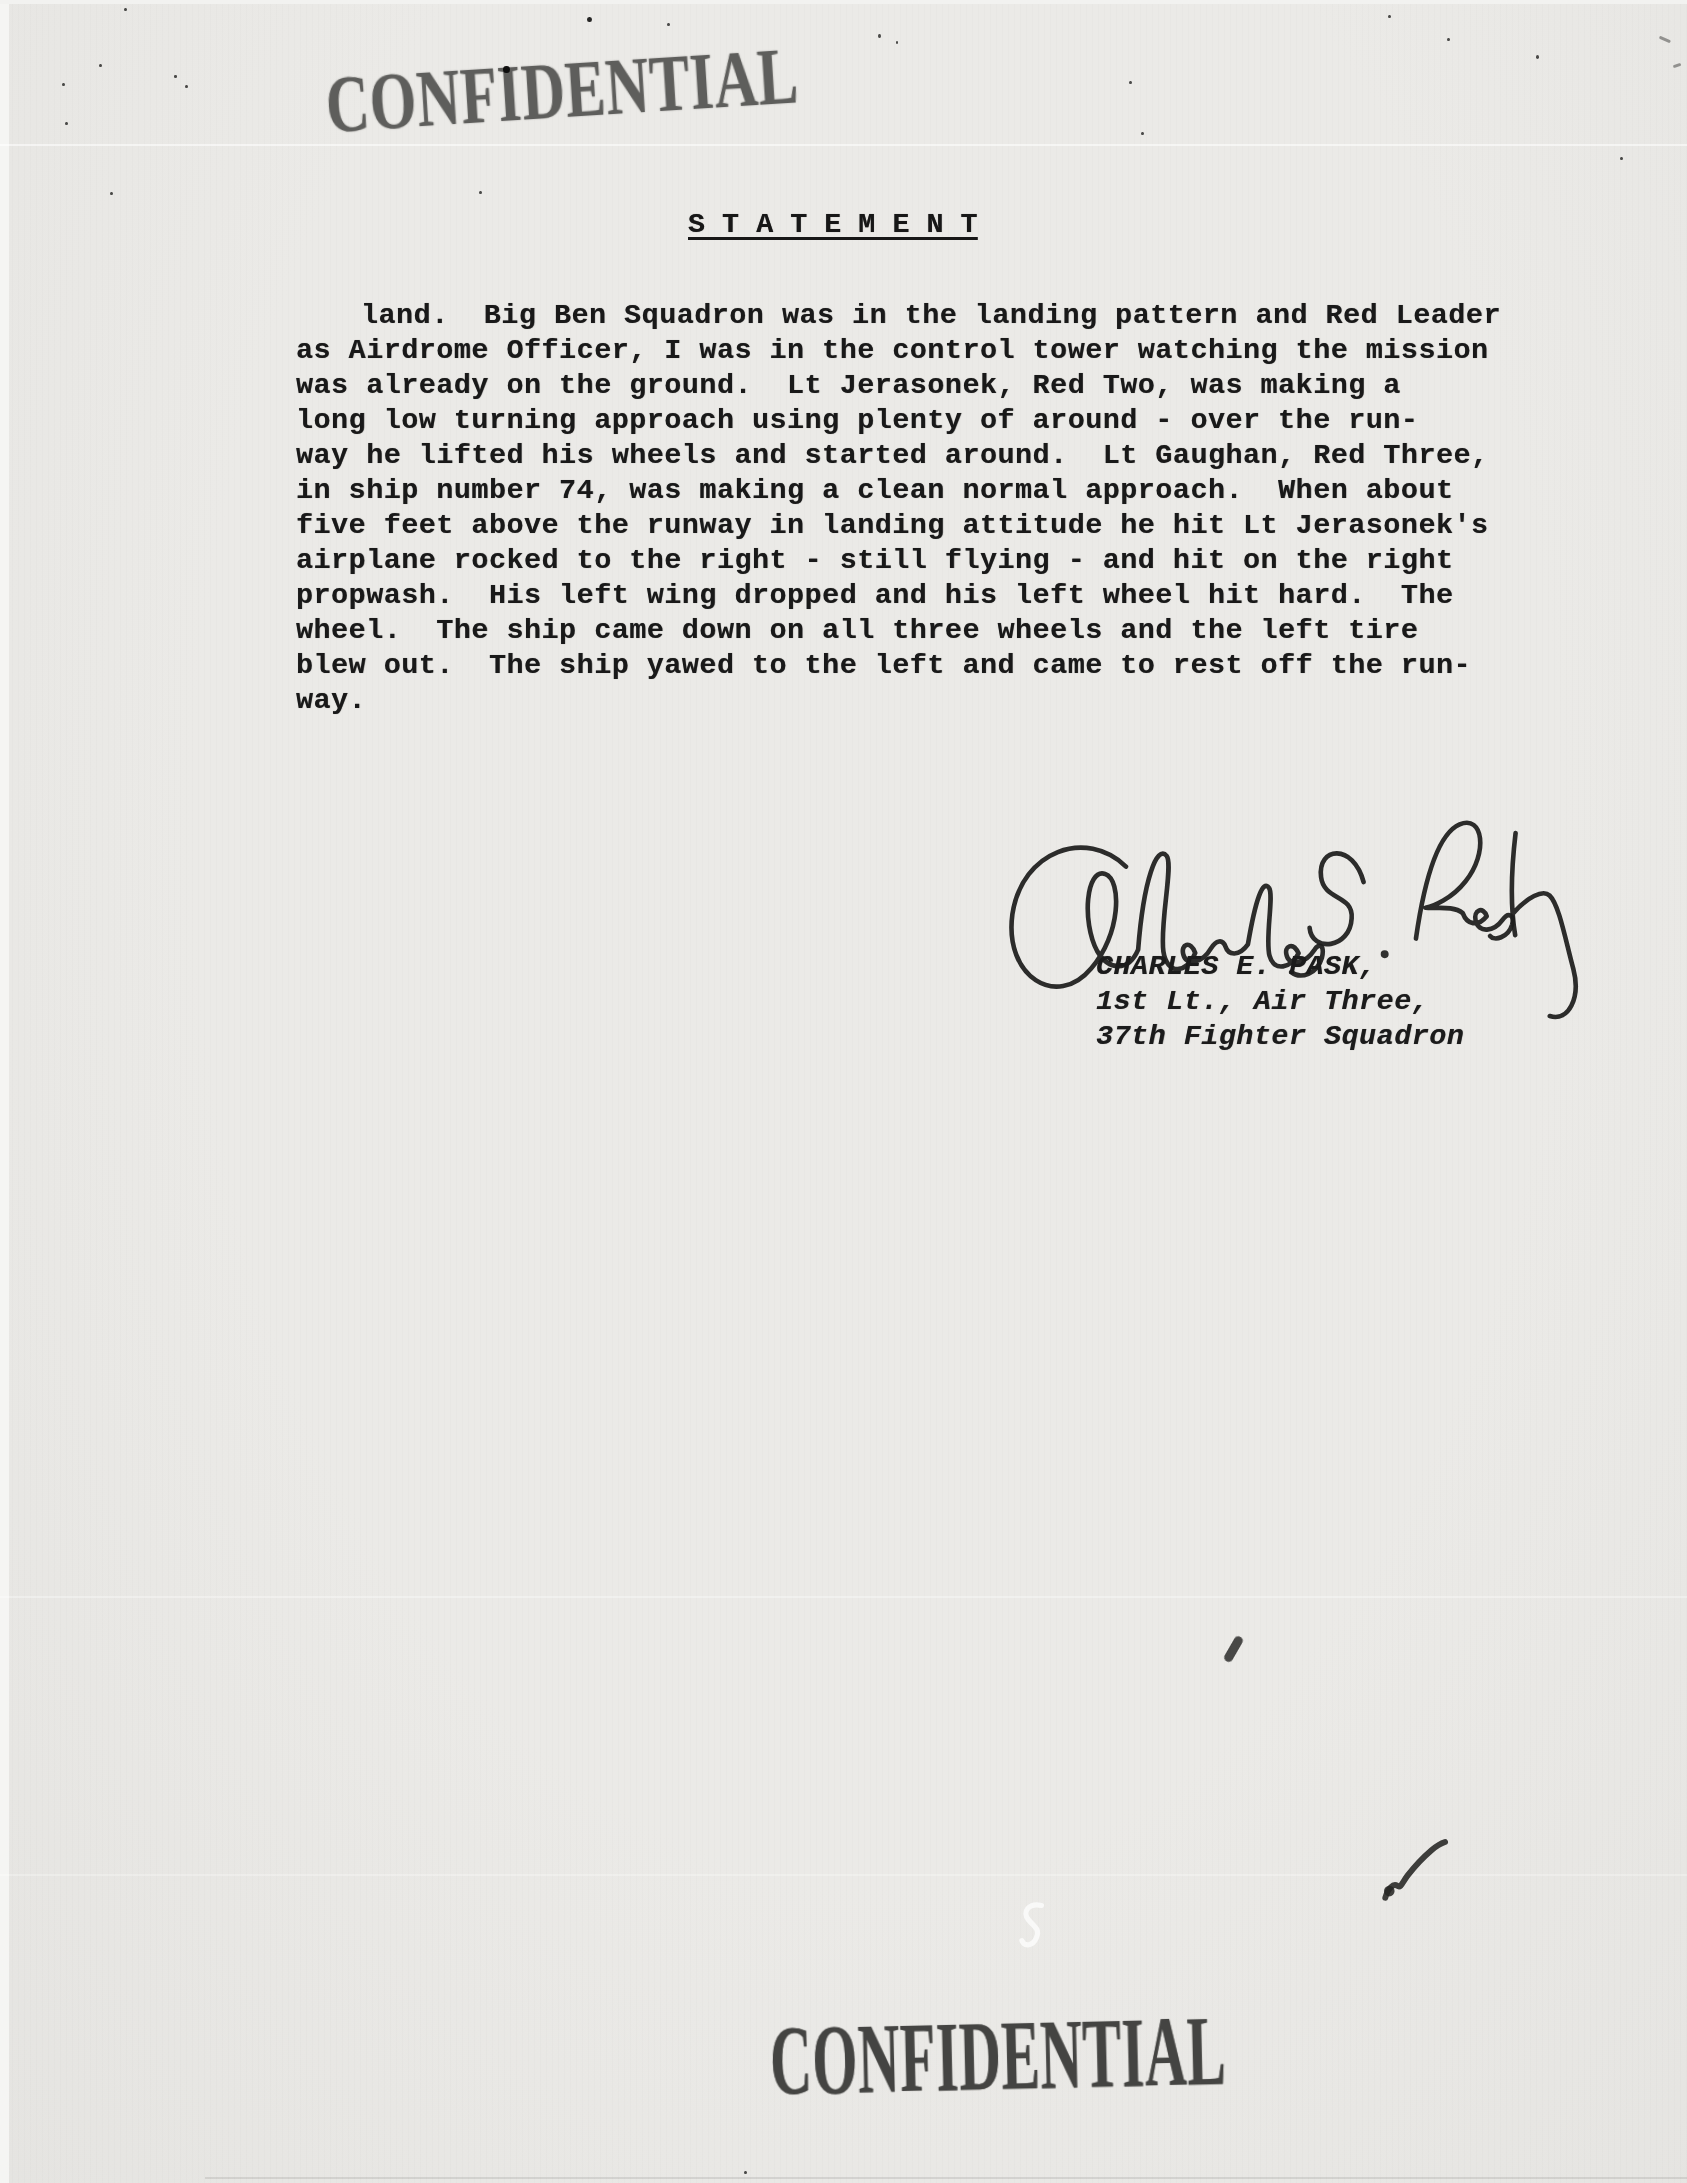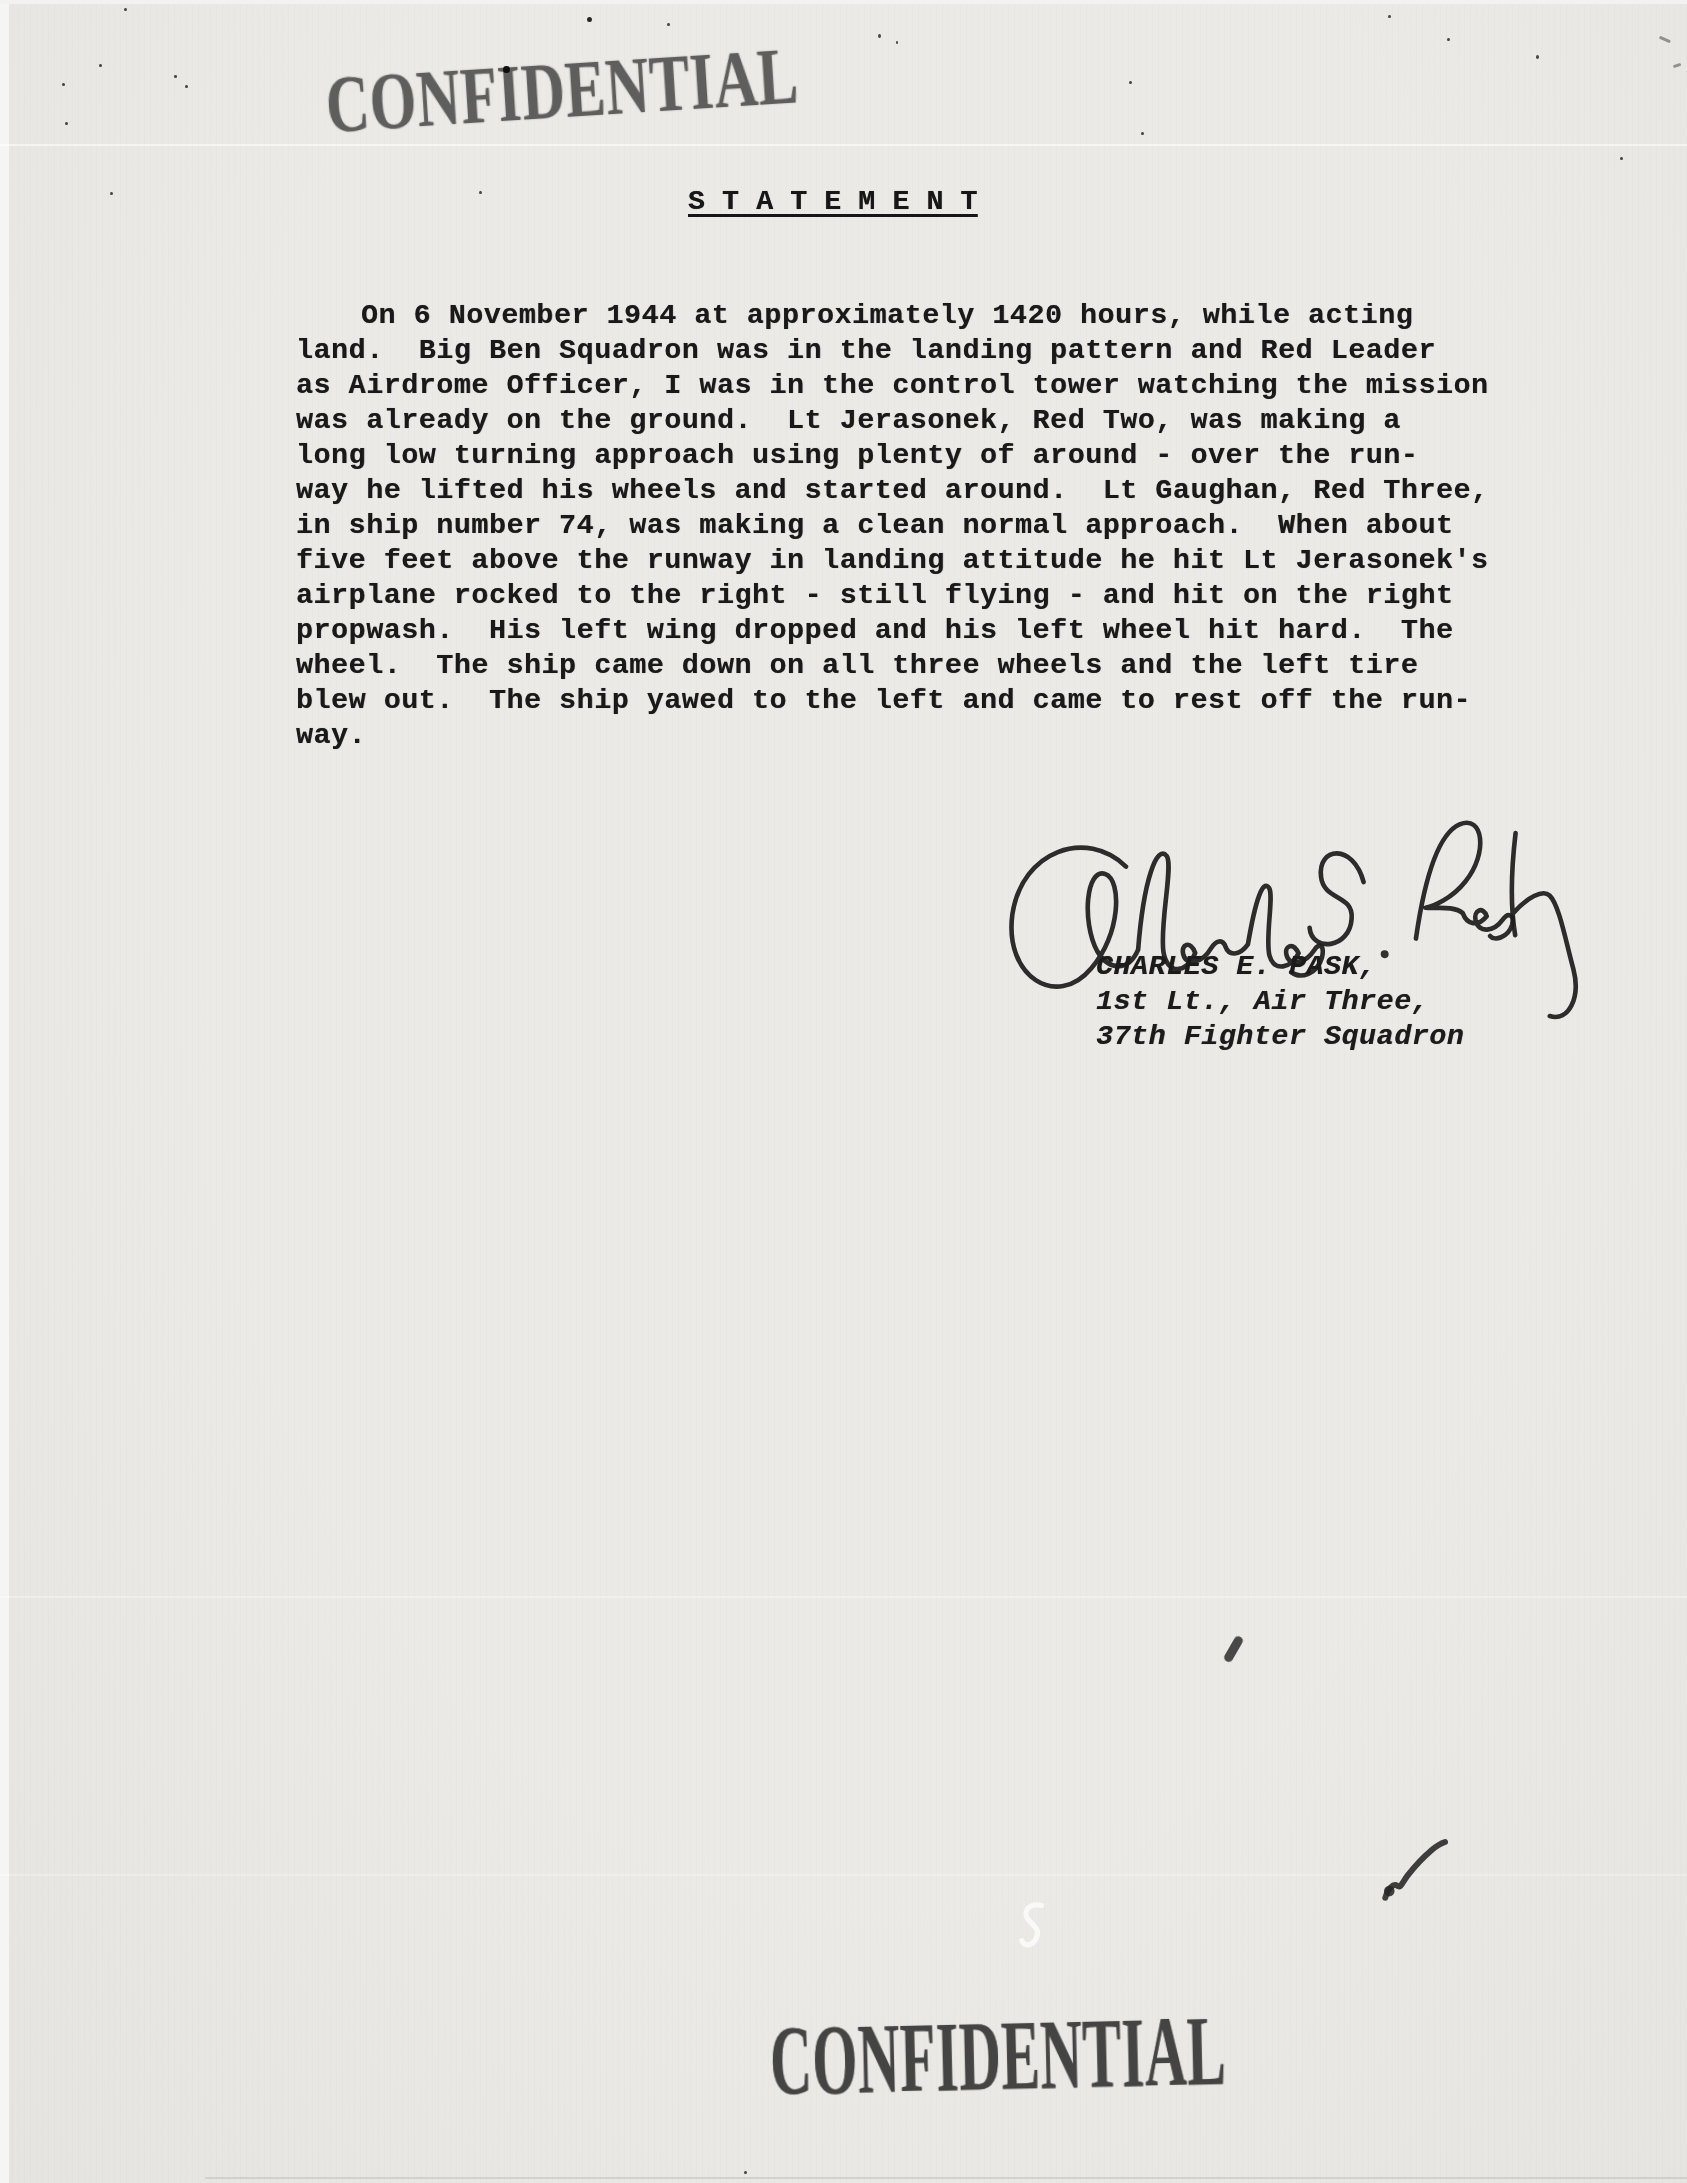--- a/index.html
+++ b/index.html
@@ -28,21 +28,21 @@
     text-shadow:0 0 2px rgba(70,70,66,0.55);
   }
   .stamp-bottom{
     left:770px;top:2003px;font-size:100px;letter-spacing:0.7px;color:#333331;
     transform:rotate(-1.3deg) scaleX(0.58);transform-origin:left center;
     opacity:0.9;filter:blur(0.3px);
     text-shadow:0 0 1.3px rgba(40,40,38,0.6);
   }
 
   .title{
-    position:absolute;left:688px;top:185px;
+    position:absolute;left:688px;top:208px;
     font-size:28.4px;font-weight:700;color:#171717;white-space:pre;
     text-decoration:underline;text-decoration-thickness:3.3px;text-underline-offset:5.3px;
     text-shadow:0 0 0.7px rgba(20,20,20,0.65);
   }
 
   .body-text{
     position:absolute;left:296px;top:298px;width:1244px;
     font-size:28.4px;line-height:35px;font-weight:700;color:#191919;
     letter-spacing:0.5px;
     text-shadow:0.3px 0.3px 0.7px rgba(22,22,22,0.6);
@@ -85,21 +85,20 @@
   <div class="crease" style="top:144px"></div>
   <div class="crease" style="top:1596px;opacity:.6"></div>
   <div class="crease" style="top:1874px;opacity:.5"></div>
   <div class="edge-bottom-line"></div>
 
   <div class="stamp stamp-top">CONFIDENTIAL</div>
 
   <div class="title">S T A T E M E N T</div>
 
   <div class="body-text">
-    <div>On 6 November 1944 at approximately 1420 hours, while acting</div>
     <div>land.  Big Ben Squadron was in the landing pattern and Red Leader</div>
     <div>as Airdrome Officer, I was in the control tower watching the mission</div>
     <div>was already on the ground.  Lt Jerasonek, Red Two, was making a</div>
     <div>long low turning approach using plenty of around - over the run-</div>
     <div>way he lifted his wheels and started around.  Lt Gaughan, Red Three,</div>
     <div>in ship number 74, was making a clean normal approach.  When about</div>
     <div>five feet above the runway in landing attitude he hit Lt Jerasonek's</div>
     <div>airplane rocked to the right - still flying - and hit on the right</div>
     <div>propwash.  His left wing dropped and his left wheel hit hard.  The</div>
     <div>wheel.  The ship came down on all three wheels and the left tire</div>

